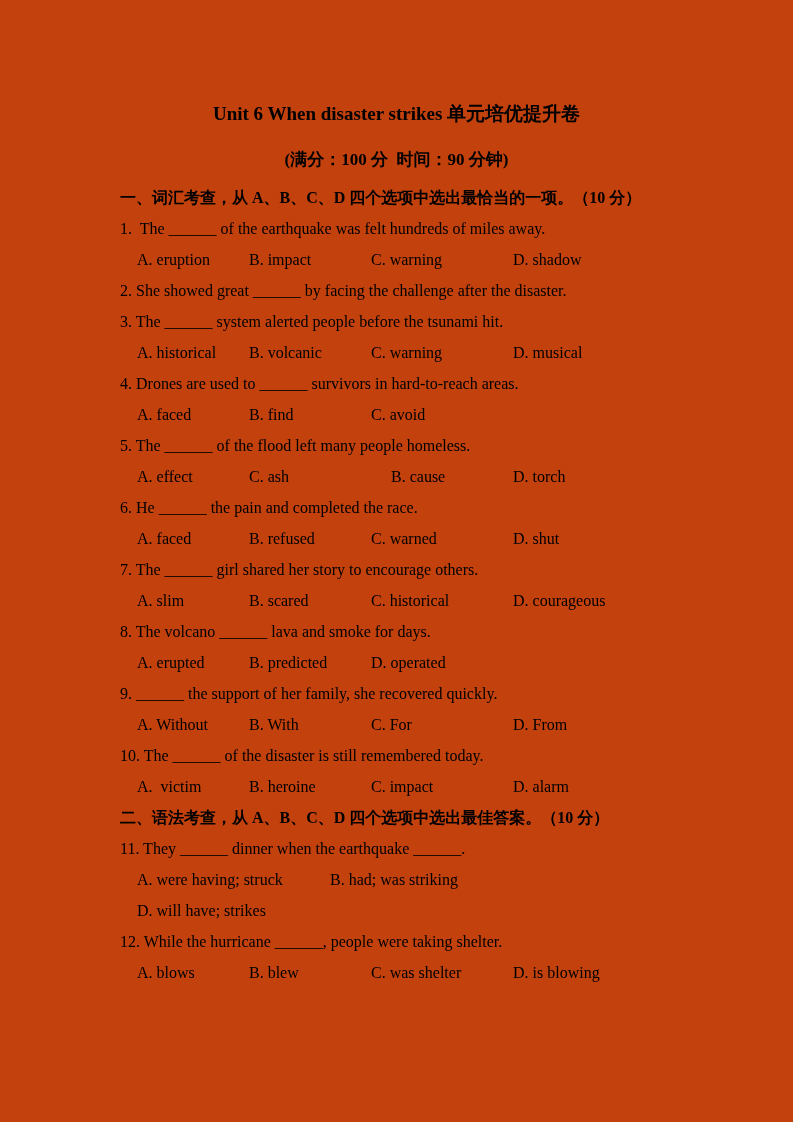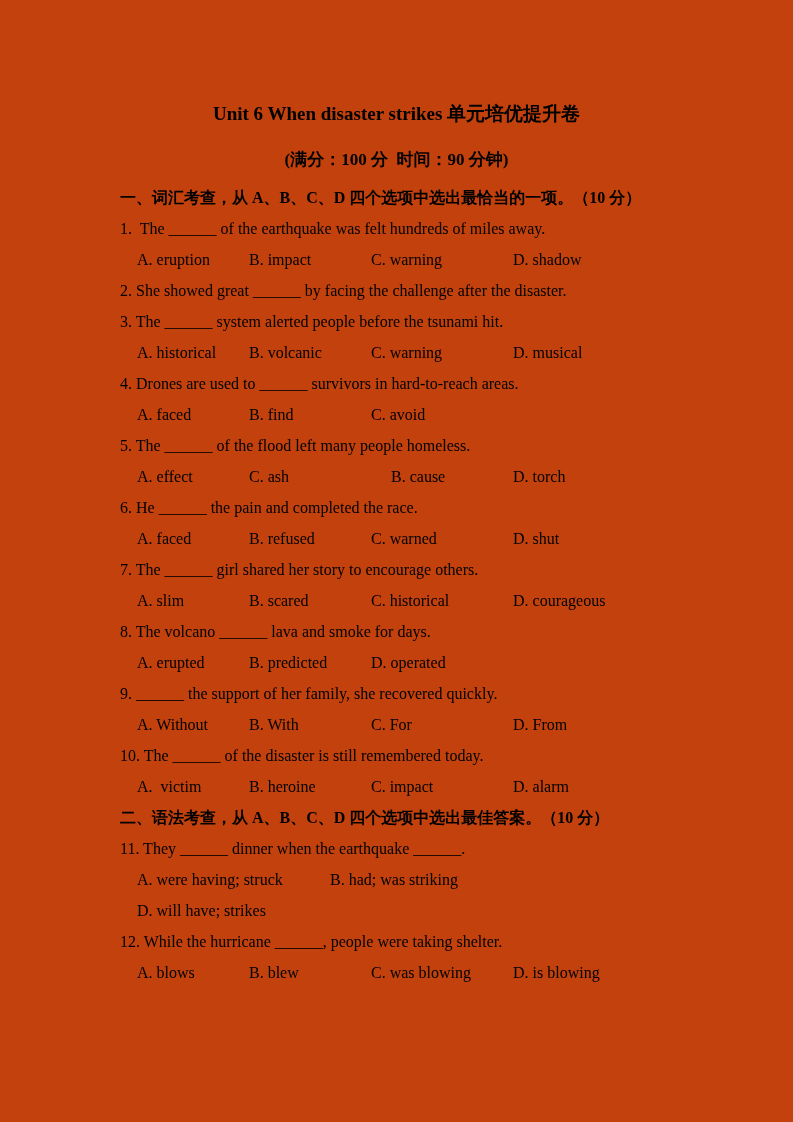--- a/index.html
+++ b/index.html
@@ -149,17 +149,17 @@
     <span class="opt w2 bind">B. had; was striking</span>
   </div>
   <div class="opts two">
     <span class="opt w2 bind">D. will have; strikes</span>
   </div>
 
   <div class="stem bind">12. While the hurricane ______, people were taking shelter.</div>
   <div class="opts">
     <span class="opt c1 bind">A. blows</span>
     <span class="opt c2 bind">B. blew</span>
-    <span class="opt c3 bind">C. was blowing</span>
+    <span class="opt c3 bind">C. was shelter</span>
     <span class="opt c4 bind">D. is blowing</span>
   </div>
 
 </div>
 
 </body></html>

